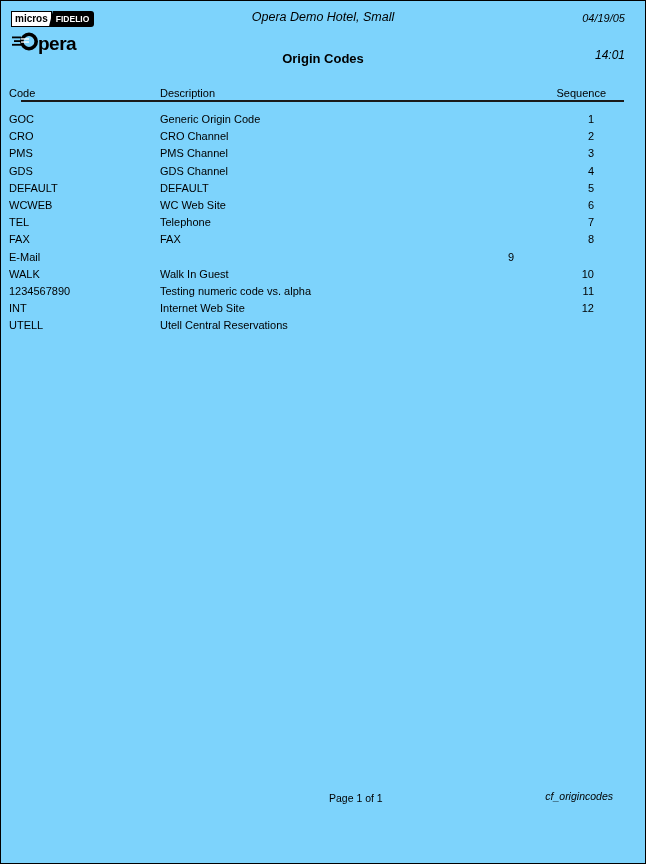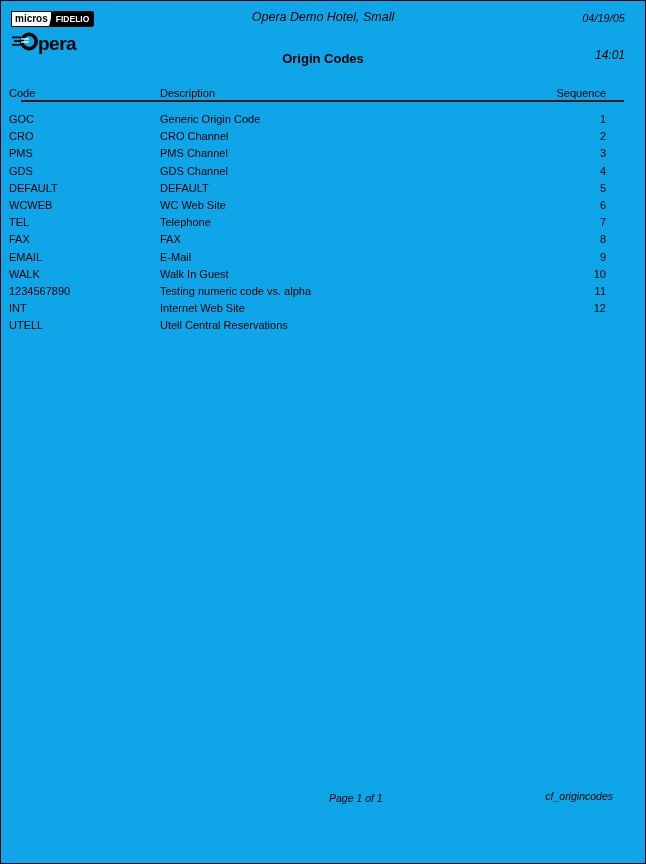--- a/index.html
+++ b/index.html
@@ -5,21 +5,21 @@
   * { box-sizing: border-box; margin: 0; padding: 0; }
   body {
     font-family: "Liberation Sans", sans-serif;
     color: #000;
     background: #fff;
   }
   .page {
     position: relative;
     width: 646px;
     height: 864px;
-    background: #0ea5e9;
+    background: #7dd3fc;
     border: 1px solid #000;
     overflow: hidden;
   }
   
   .mf-badge {
     position: absolute; left: 10px; top: 10px;
     display: flex; align-items: stretch; height: 16px;
   }
   .mf-micros {
     border: 1px solid #000; background: #fff;
@@ -67,27 +67,27 @@
     font-size: 11px;
   }
   .thead {
     position: absolute; left: 0; right: 0; top: 86px;
     line-height: 13px;
   }
   .hrule {
     position: absolute; left: 20px; top: 99px;
     width: 603px; height: 2px; background: #1a1a1a;
   }
-  .tbody { position: absolute; left: 0; right: 0; top: 110px; }
+  .tbody { position: absolute; left: 0; right: 12px; top: 110px; }
   .tbody .grid-row { height: 17.2px; line-height: 17.2px; }
   .cell-seq { text-align: right; }
   
   .footer-page {
     position: absolute; left: 328px; top: 791px;
-    font-style: italic; font-size: 10.5px;
+    font-size: 10.5px;
   }
   .footer-id {
     position: absolute; right: 32px; top: 789px;
     font-style: italic; font-size: 10.5px;
   }
 </style>
 </head>
 <body>
 
 <div class="page">
@@ -158,21 +158,20 @@
         <span class="cell-code">TEL</span>
         <span class="cell-desc">Telephone</span>
         <span class="cell-seq">7</span>
       </div>
       <div class="grid-row">
         <span class="cell-code">FAX</span>
         <span class="cell-desc">FAX</span>
         <span class="cell-seq">8</span>
       </div>
       <div class="grid-row">
-        <span class="cell-code">EMAIL</span>
         <span class="cell-desc">E-Mail</span>
         <span class="cell-seq">9</span>
       </div>
       <div class="grid-row">
         <span class="cell-code">WALK</span>
         <span class="cell-desc">Walk In Guest</span>
         <span class="cell-seq">10</span>
       </div>
       <div class="grid-row">
         <span class="cell-code">1234567890</span>

